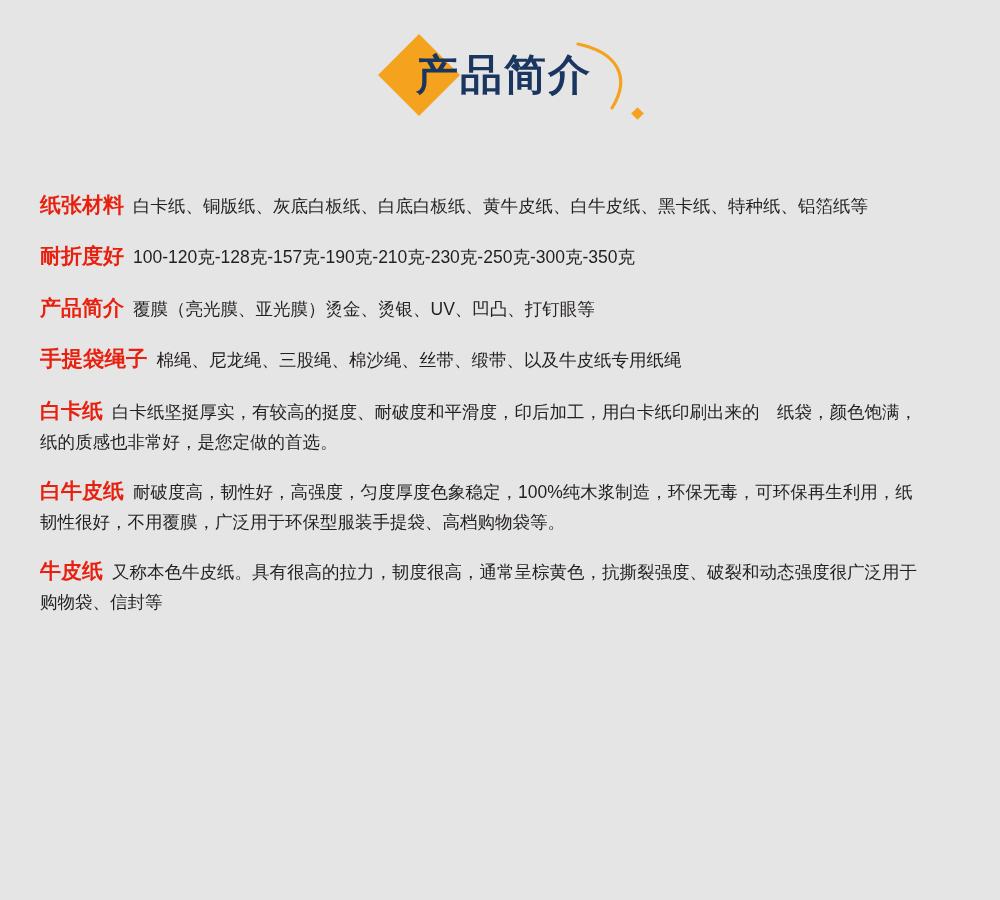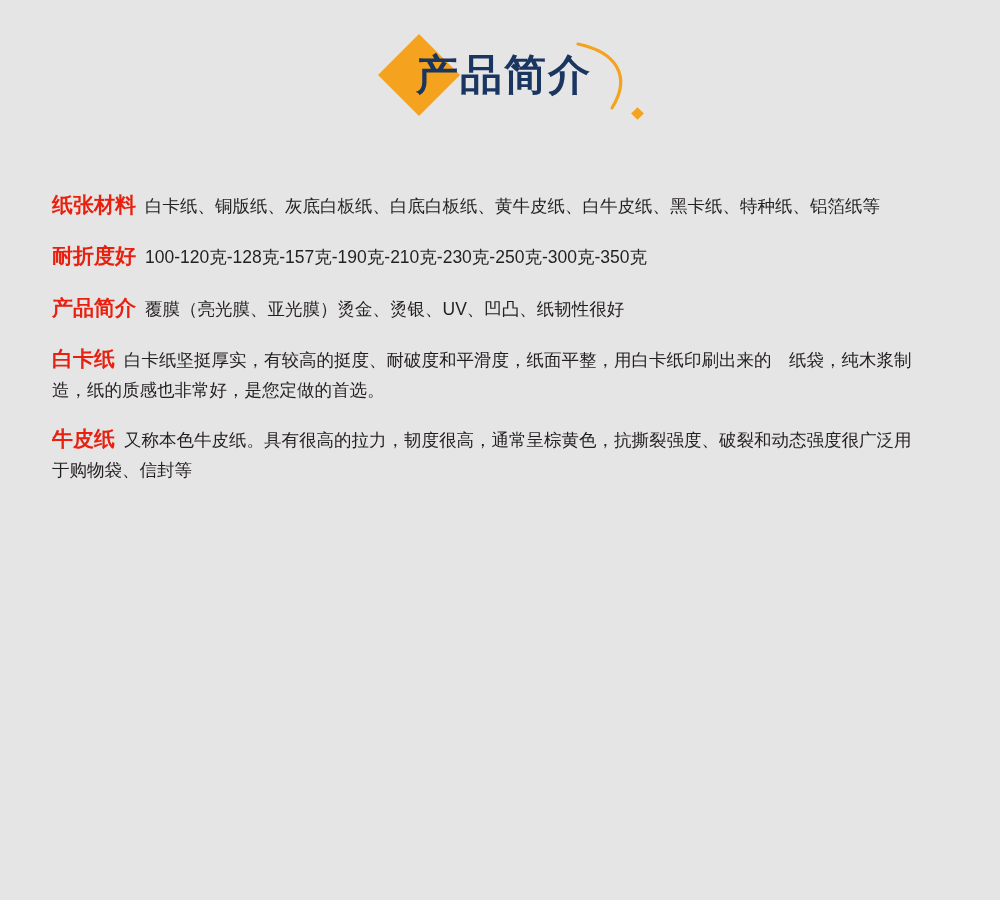--- a/index.html
+++ b/index.html
@@ -69,21 +69,21 @@
     bottom: 2px;
     width: 9px;
     height: 9px;
     background: #f5a21e;
     transform: rotate(45deg);
     z-index: 2;
   }
 
   
   .content {
-    padding: 20px 80px 0 52px;
+    padding: 20px 80px 0 40px;
   }
   .entry {
     margin-bottom: 9px;
     line-height: 1.62;
     font-size: 17.5px;
     color: #231f20;
     text-align: left;
   }
   .entry .label {
     color: #e8200f;
@@ -120,29 +120,35 @@
 
     <p class="entry">
       <span class="label">纸张材料</span><span class="body">白卡纸、铜版纸、灰底白板纸、白底白板纸、黄牛皮纸、白牛皮纸、黑卡纸、特种纸、铝箔纸等</span>
     </p>
 
     <p class="entry tight">
       <span class="label">耐折度好</span><span class="body">100-120克-128克-157克-190克-210克-230克-250克-300克-350克</span>
     </p>
 
     <p class="entry tight">
-      <span class="label">产品简介</span><span class="body">覆膜（亮光膜、亚光膜）烫金、烫银、UV、凹凸、纸韧性很好</span>
+      <span class="label">产品简介</span><span class="body">覆膜（亮光膜、亚光膜）烫金、烫银、UV、凹凸、打钉眼等</span>
+    </p>
+
+    <p class="entry">
+      <span class="label lg">手提袋绳子</span><span class="body">棉绳、尼龙绳、三股绳、棉沙绳、丝带、缎带、以及牛皮纸专用纸绳</span>
+    </p>
+
+    <p class="entry">
+      <span class="label">白卡纸</span><span class="body">白卡纸坚挺厚实，有较高的挺度、耐破度和平滑度，印后加工，用白卡纸印刷出来的　纸袋，颜色饱满，纸的质感也非常好，是您定做的首选。</span>
     </p>
 
 
     <p class="entry">
-      <span class="label">白卡纸</span><span class="body">白卡纸坚挺厚实，有较高的挺度、耐破度和平滑度，纸面平整，用白卡纸印刷出来的　纸袋，纯木浆制造，纸的质感也非常好，是您定做的首选。</span>
+      <span class="label">白牛皮纸</span><span class="body">耐破度高，韧性好，高强度，匀度厚度色象稳定，100%纯木浆制造，环保无毒，可环保再生利用，纸韧性很好，不用覆膜，广泛用于环保型服装手提袋、高档购物袋等。</span>
     </p>
-
-
 
     <p class="entry">
       <span class="label">牛皮纸</span><span class="body">又称本色牛皮纸。具有很高的拉力，韧度很高，通常呈棕黄色，抗撕裂强度、破裂和动态强度很广泛用于购物袋、信封等</span>
     </p>
 
 
   </div>
 </div>
 
 </body></html>

